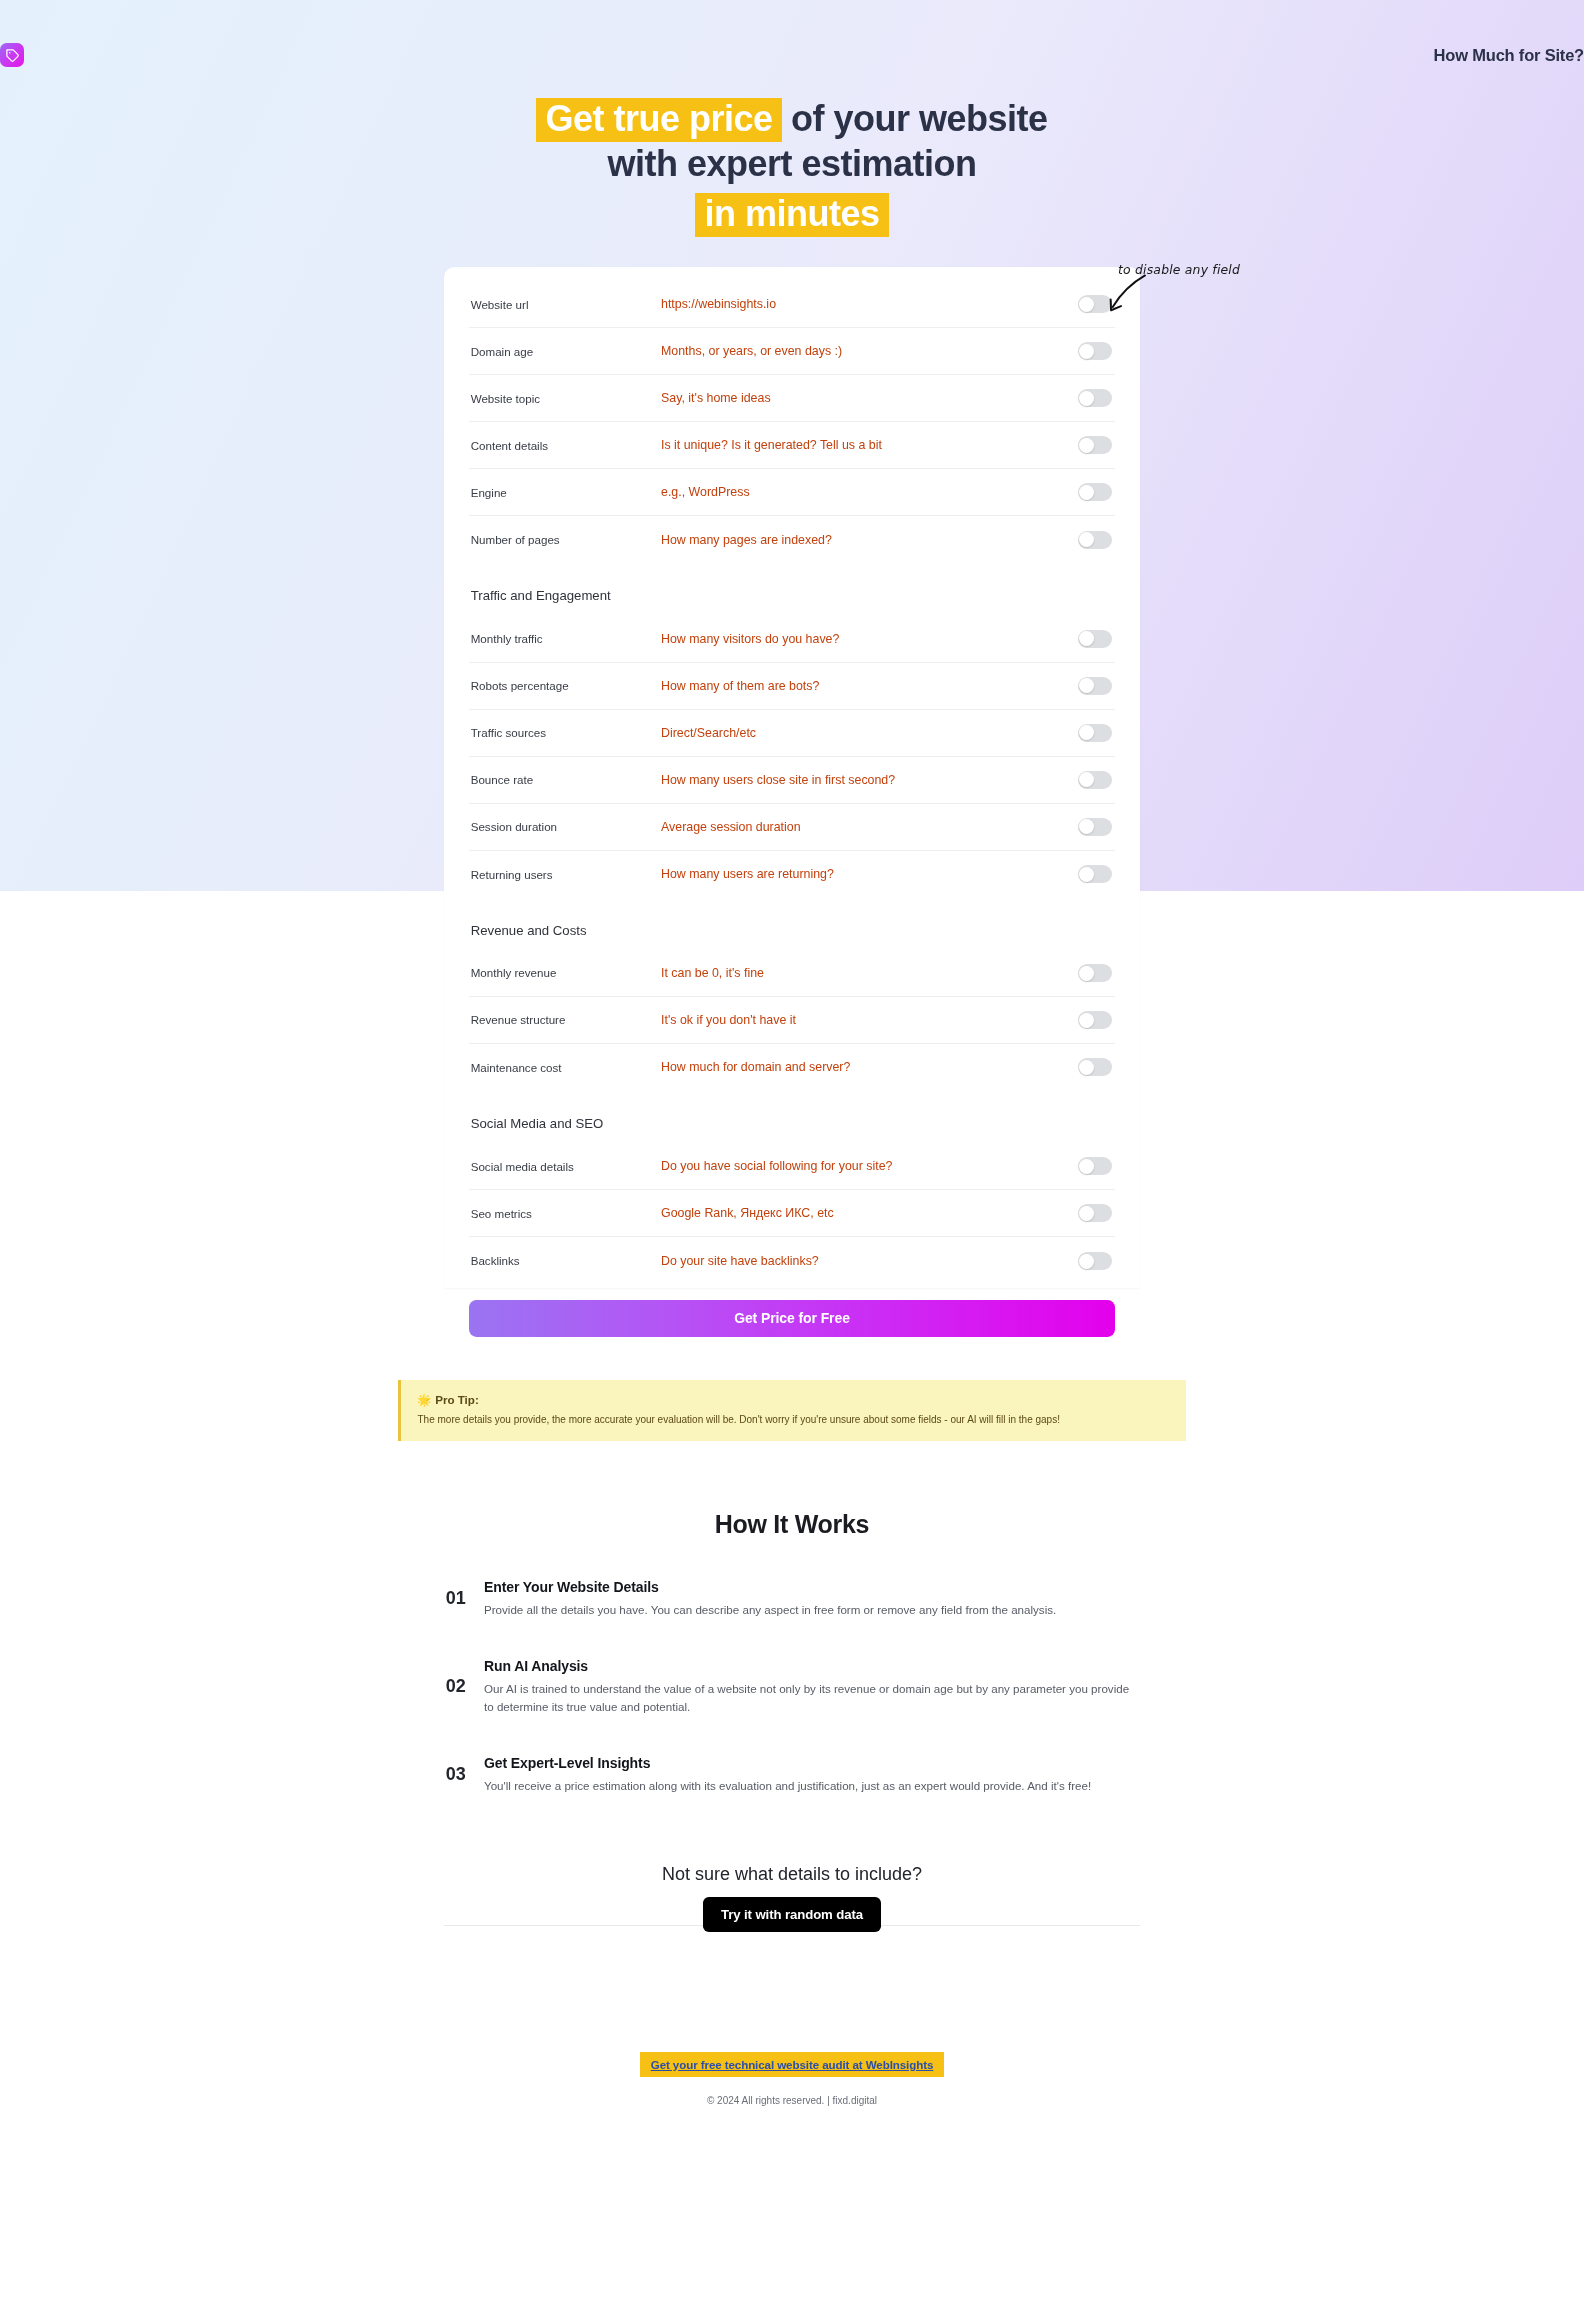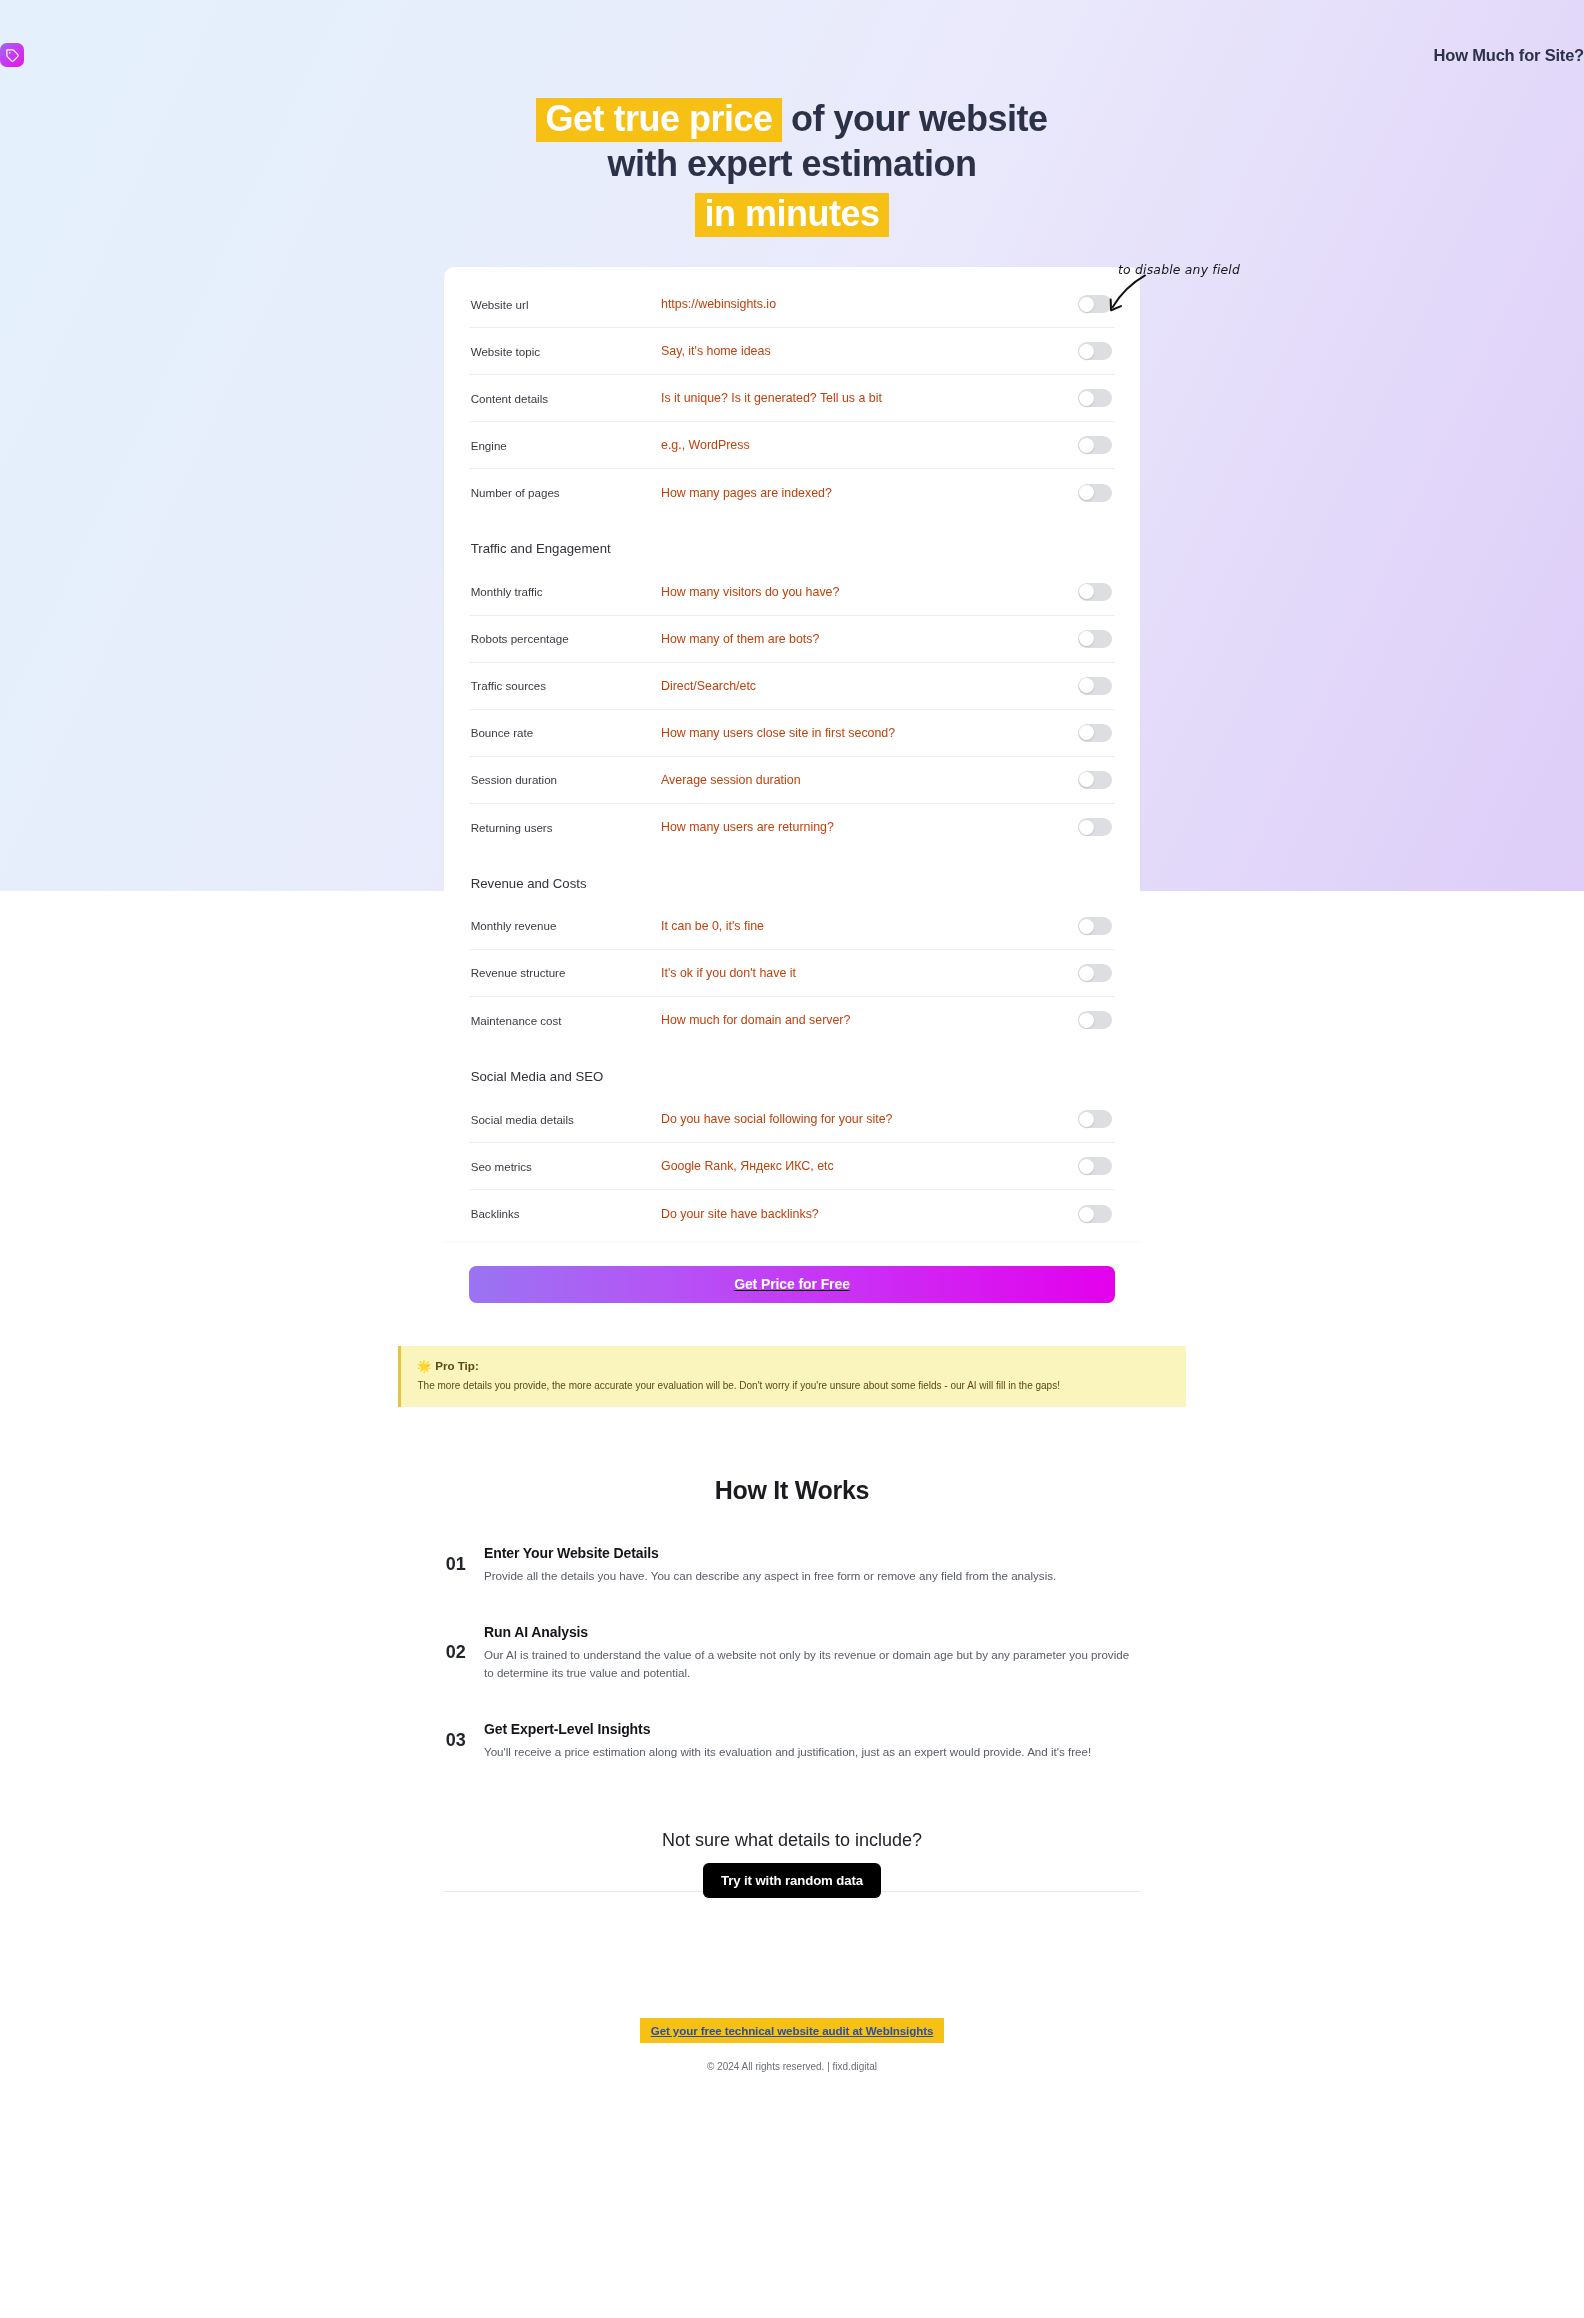--- a/index.html
+++ b/index.html
@@ -110,21 +110,21 @@
     margin-right:3.3px;
   }
   .toggle .knob{
     position:absolute; left:1.7px; top:1.7px;
     width:15px; height:15px; border-radius:50%;
     background:#ffffff;
     box-shadow:0 0.8px 1.7px rgba(0,0,0,.18);
   }
 
   
-  .cta-wrap{ width:696px; margin:25px auto 0 auto; padding:0 25px;text-decoration:underline; }
+  .cta-wrap{ width:696px; margin:12px auto 0 auto; padding:0 25px; }
   .cta{
     display:block; width:100%;
     border:none; border-radius:7.4px;
     height:37px;
     background:linear-gradient(90deg,#9a74f2 0%, #b455f5 30%, #cb2df4 62%, #e400ec 100%);
     color:#ffffff; font-size:14px; font-weight:700;
     font-family:"Liberation Sans", sans-serif;
     letter-spacing:-0.1px;
     cursor:pointer;
   }
@@ -238,20 +238,27 @@
     <div id="form-groups">
         <div class="group">
           <div class="row">
             <div class="row-label">Website url</div>
             <div class="row-input">https://webinsights.io</div>
             <div class="toggle">
               <div class="knob"></div>
             </div>
           </div>
           <div class="row">
+            <div class="row-label">Domain age</div>
+            <div class="row-input">Months, or years, or even days :)</div>
+            <div class="toggle">
+              <div class="knob"></div>
+            </div>
+          </div>
+          <div class="row">
             <div class="row-label">Website topic</div>
             <div class="row-input">Say, it's home ideas</div>
             <div class="toggle">
               <div class="knob"></div>
             </div>
           </div>
           <div class="row">
             <div class="row-label">Content details</div>
             <div class="row-input">Is it unique? Is it generated? Tell us a bit</div>
             <div class="toggle">

